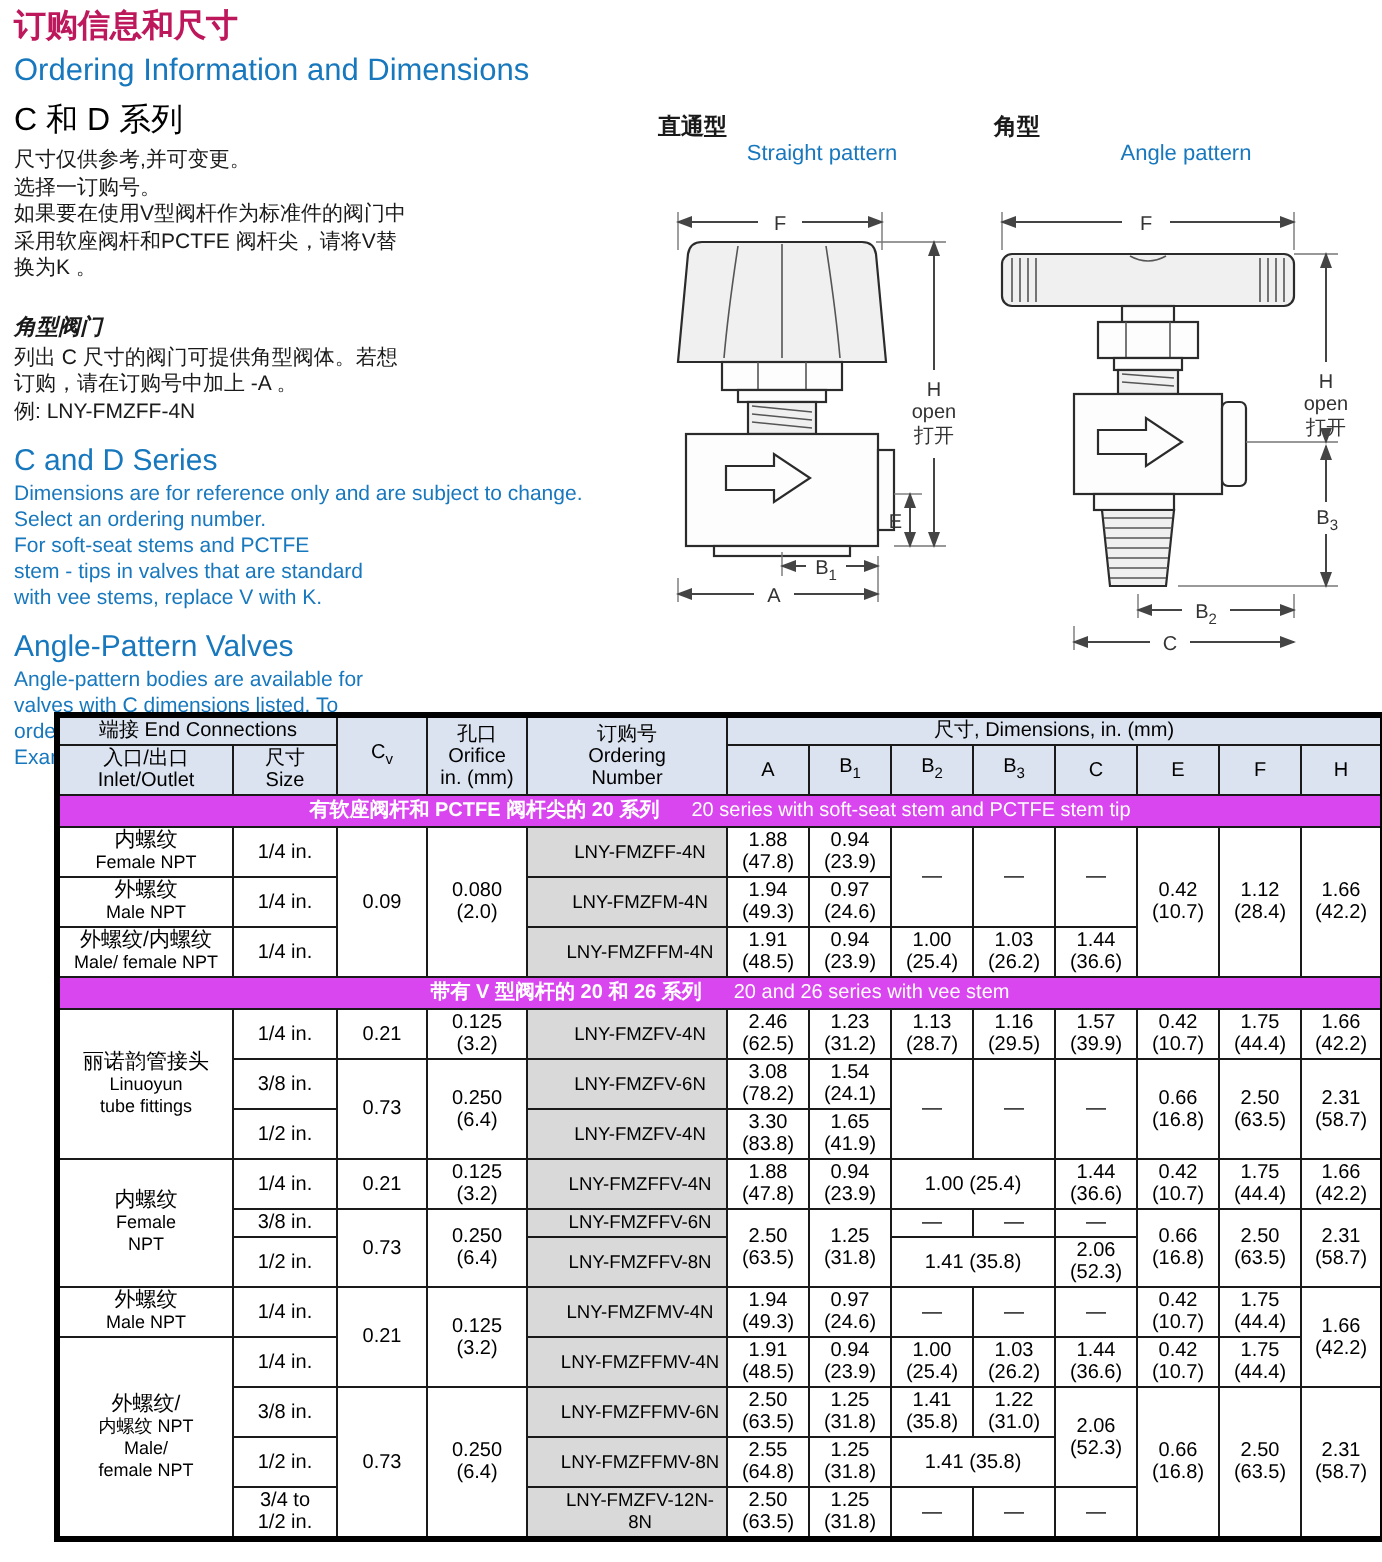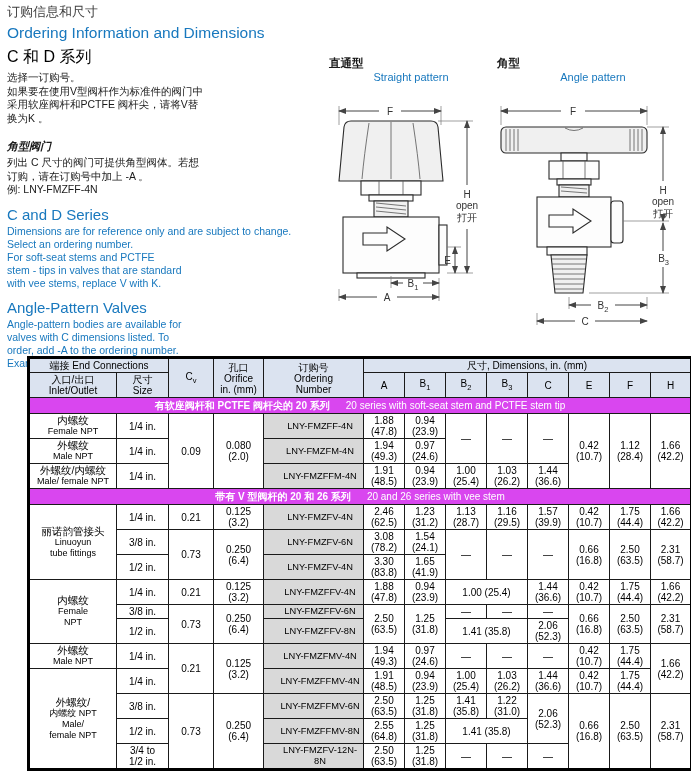--- a/index.html
+++ b/index.html
@@ -1,21 +1,21 @@
 <!DOCTYPE html>
 <html><head>
 <meta charset="utf-8">
 <style>
   html,body{margin:0;padding:0;background:#ffffff;}
   body{font-family:"Liberation Sans","DejaVu Sans",sans-serif;color:#111;}
   .page{position:relative;width:691px;height:781px;background:#fff;overflow:hidden;}
 
   
   .text-col{position:absolute;left:7px;top:3px;width:328px;}
-  .t-zh-title{font-size:13px;font-weight:normal;color:#404040;margin:0 0 3px 0;}
+  .t-zh-title{font-size:16px;font-weight:bold;color:#be185d;margin:0 0 3px 0;}
   .t-en-title{font-size:15.5px;color:#1878be;margin:0 0 5px 0;font-weight:normal;}
   .t-series-zh{font-size:16px;color:#000000;margin:0 0 3px 0;}
   .zh-lines{font-size:10.5px;line-height:13.5px;color:#1a1a1a;}
   .zh-angle-title{font-size:11px;font-style:italic;font-weight:bold;color:#1a1a1a;margin:14px 0 2px 0;}
   .en-heading{font-size:15px;color:#1878be;margin:9px 0 2px 0;font-weight:normal;}
   .en-lines{font-size:10.5px;line-height:13px;color:#1878be;}
 
   
   .diagram{position:absolute;top:56px;}
   .diagram.straight{left:329px;width:164px;}
@@ -46,20 +46,21 @@
 </head>
 <body>
 
 <div class="page">
 
   <div class="text-col">
     <div class="t-zh-title">订购信息和尺寸</div>
     <div class="t-en-title">Ordering Information and Dimensions</div>
     <div class="t-series-zh">C 和 D 系列</div>
     <div class="zh-lines">
+        <div>尺寸仅供参考,并可变更。</div>
         <div>选择一订购号。</div>
         <div>如果要在使用V型阀杆作为标准件的阀门中</div>
         <div>采用软座阀杆和PCTFE 阀杆尖，请将V替</div>
         <div>换为K 。</div>
       </div>
     <div class="zh-angle-title">角型阀门</div>
     <div class="zh-lines">
         <div>列出 C 尺寸的阀门可提供角型阀体。若想</div>
         <div>订购，请在订购号中加上 -A 。</div>
         <div>例: LNY-FMZFF-4N</div>

